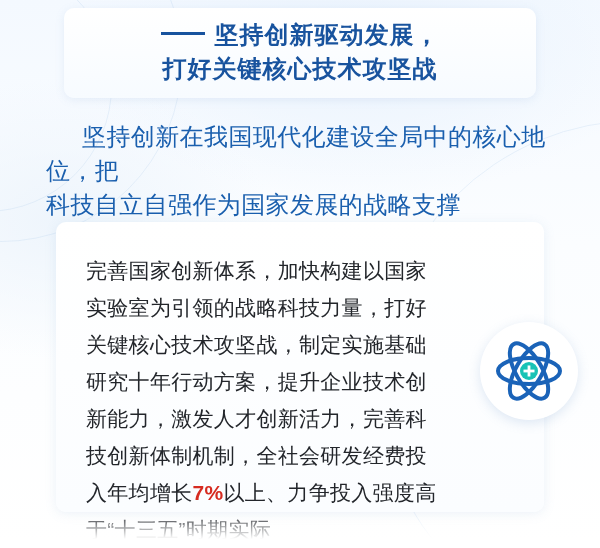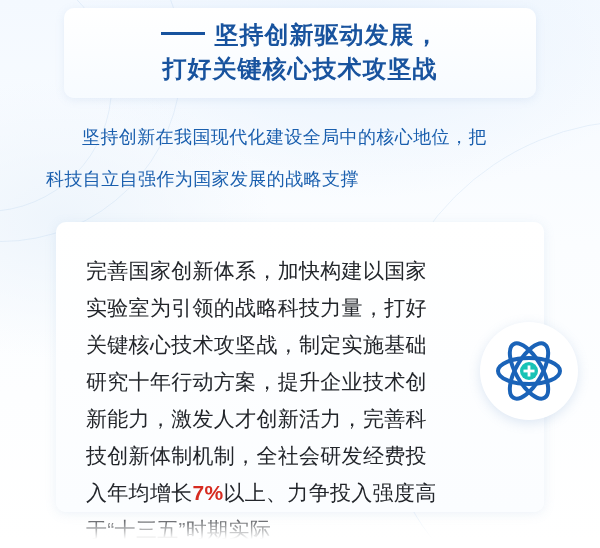--- a/index.html
+++ b/index.html
@@ -70,26 +70,26 @@
     margin-bottom: 6px;
   }
 
   
   .lead {
     position: absolute;
     left: 46px;
     top: 120px;
     width: 510px;
     color: #1a5fae;
-    font-size: 18px;
+    font-size: 24px;
     line-height: 34px;
     letter-spacing: 0.4px;
   }
   .lead .l1 { display: block; text-indent: 36px; }
-  .lead .l2 { display: block; margin-top: 8px; }
+  .lead .l2 { display: block; }
 
   
   .body-card {
     position: absolute;
     left: 56px;
     top: 222px;
     width: 488px;
     height: 290px;
     background: linear-gradient(180deg, #ffffff 0%, #fbfdff 100%);
     border-radius: 10px;

